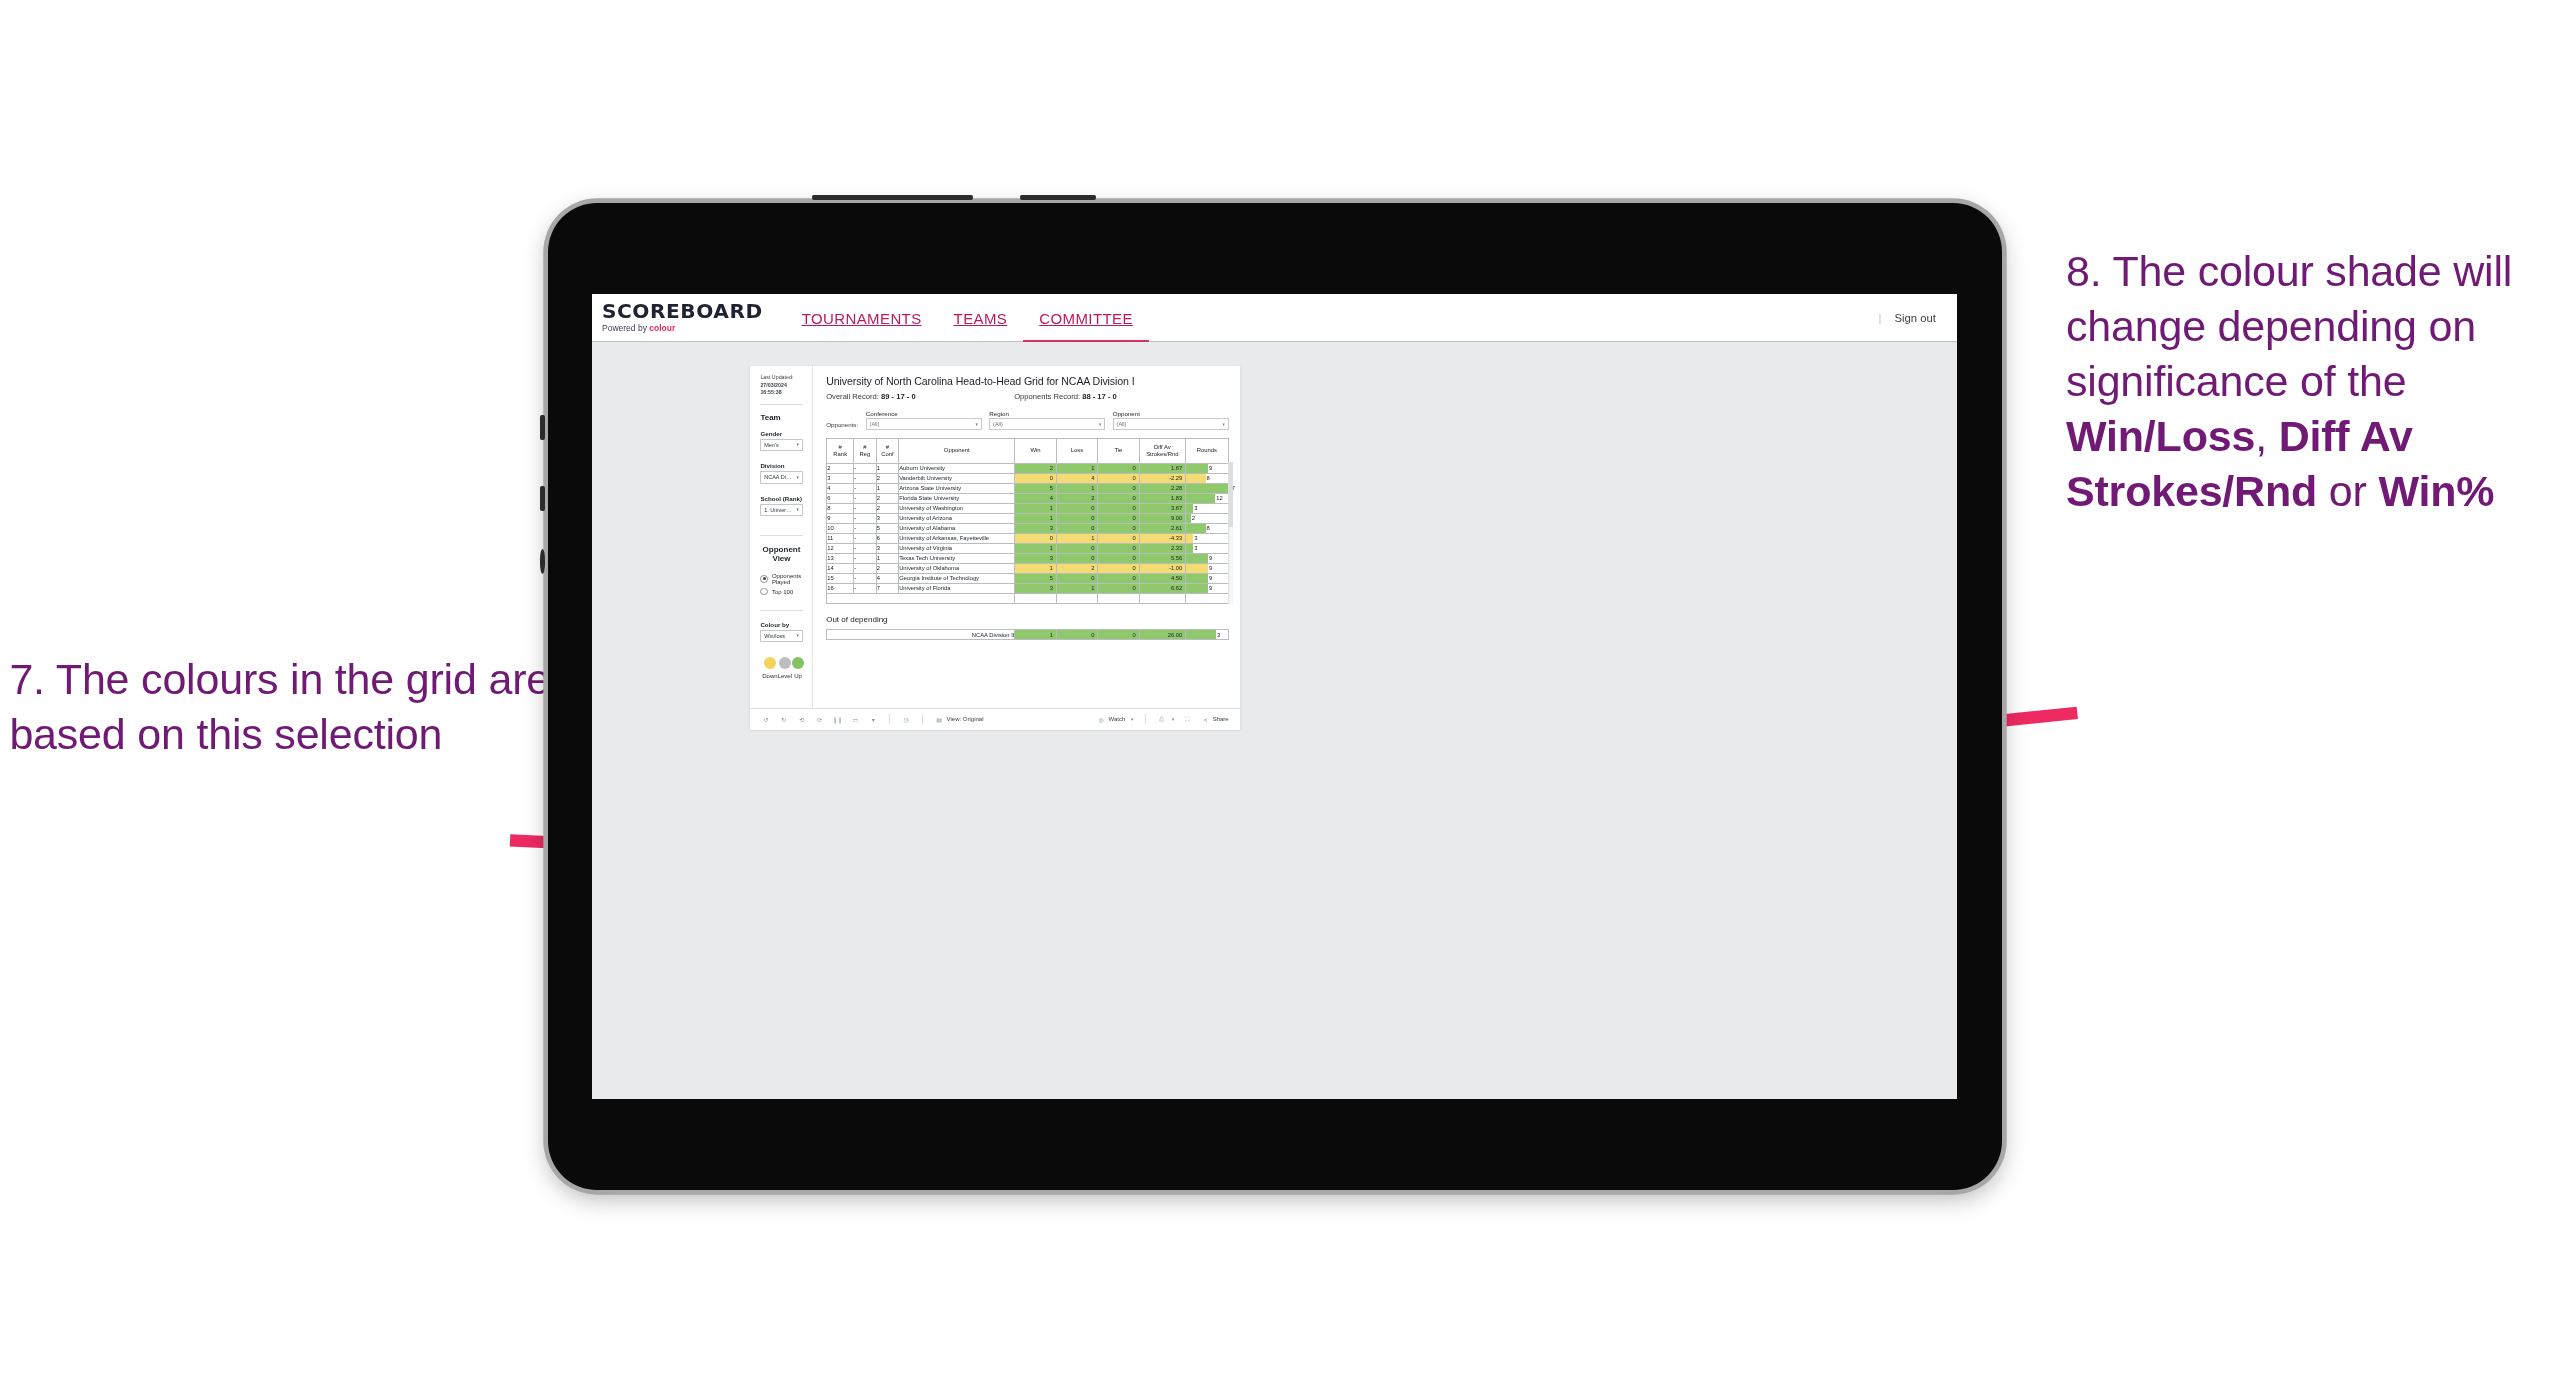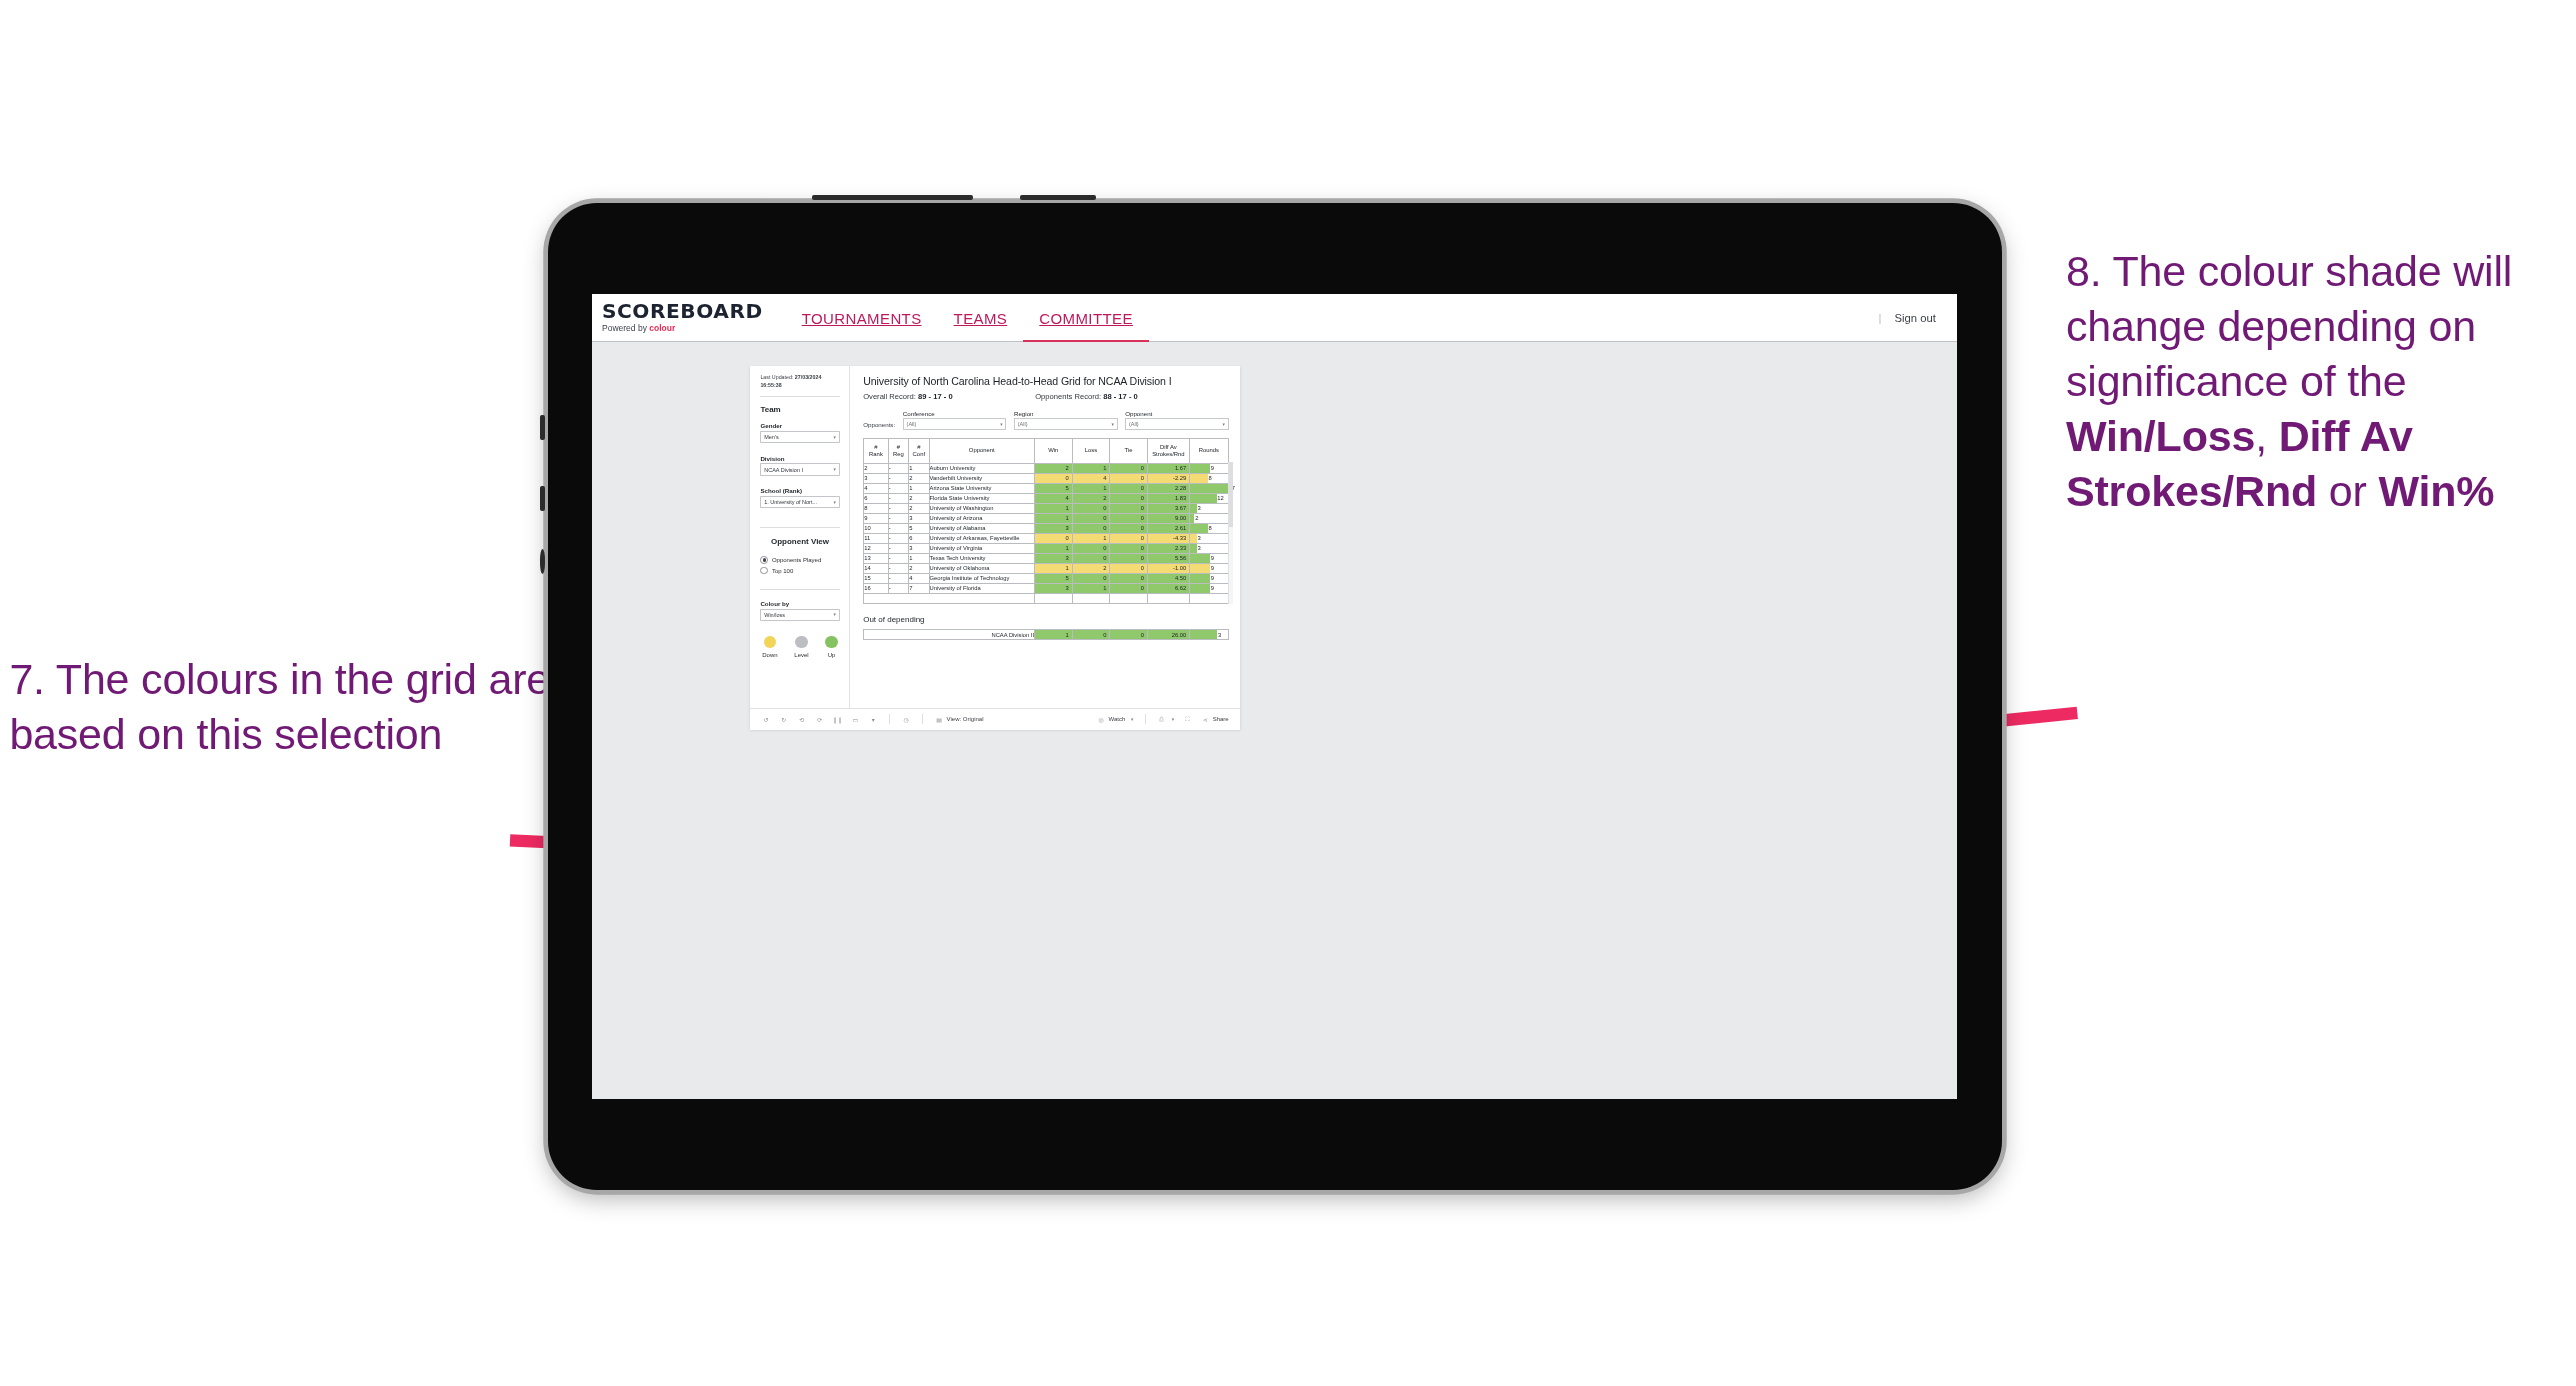--- a/index.html
+++ b/index.html
@@ -65,21 +65,21 @@
   
   #viz{
     position:absolute;left:158px;top:23.6px;width:490px;height:364px;
     background:#ffffff;box-shadow:0 0.9px 2.8px rgba(0,0,0,.14);
     display:flex;flex-direction:column;
   }
   #viz-body{flex:1;display:flex;min-height:0;}
 
   
   #panel{
-    width:100px;flex:none;padding:8.5px 9.4px 0 10.4px;box-sizing:border-box;
+    width:63px;flex:none;padding:8.5px 9.4px 0 10.4px;box-sizing:border-box;
     border-right:0.9px solid #e2e3e5;display:flex;flex-direction:column;
   }
   .upd{font-size:5.3px;color:#3d4147;line-height:1.45;}
   .upd b{font-weight:bold;}
   .rule{height:0.9px;background:#dcdee0;margin:6.6px 0 0;}
   .sec-title{font-size:8px;font-weight:bold;color:#1f242b;margin:8.5px 0 7.6px;}
   .sec-title.center{text-align:center;}
   .fld-label{font-size:6.2px;font-weight:bold;color:#23272d;margin-bottom:1.9px;}
   .sel{
     height:10.4px;border:0.9px solid #c3c6ca;background:#fff;border-radius:0.9px;
@@ -92,21 +92,21 @@
   .radio{width:5.7px;height:5.7px;border:0.9px solid #8d9197;border-radius:50%;position:relative;flex:none;background:#fff;}
   .radio.on::after{content:"";position:absolute;left:1.2px;top:1.2px;width:3.2px;height:3.2px;border-radius:50%;background:#40444a;}
   .legend{display:flex;justify-content:space-between;margin-top:15px;padding:0 1.9px;}
   .lg{display:flex;flex-direction:column;align-items:center;gap:3.8px;}
   .dot{width:12.3px;height:12.3px;border-radius:50%;}
   .lg-lab{font-size:6px;color:#2a2e34;}
 
   
   #content{flex:1;padding:9.4px 11.3px 0 13.2px;box-sizing:border-box;min-width:0;position:relative;}
   .viz-title{font-size:10.6px;color:#1c2027;letter-spacing:-0.1px;}
-  .rec-row{display:flex;margin-top:4.7px;font-size:7.6px;color:#32363c;}
+  .rec-row{display:flex;margin-top:4.7px;font-size:7.6px;color:#32363c;gap:16px;}
   .rec-row .r1{width:172px;}
   .rec-row b{font-weight:bold;color:#1c2027;}
 
   .filters{display:flex;align-items:flex-end;margin-top:9.4px;gap:7.6px;}
   .filters .lead{font-size:6.2px;color:#34383e;padding-bottom:1.9px;}
   .fgroup{flex:1;min-width:0;}
   .fgroup .fl{font-size:6.2px;color:#23272d;margin-bottom:1.4px;}
   .fsel{
     height:9.4px;border:0.9px solid #c7cacd;background:#fff;display:flex;align-items:center;
     padding:0 2.8px;font-size:5.5px;color:#6e7278;

